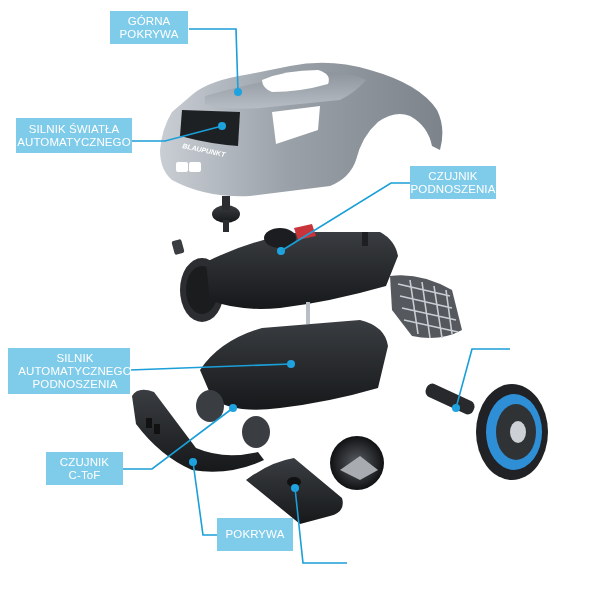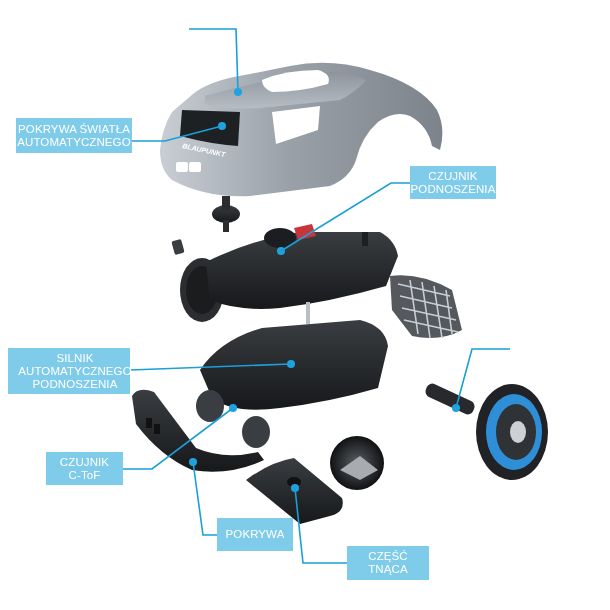--- a/index.html
+++ b/index.html
@@ -114,23 +114,27 @@
       <polyline points="510,349 472,349 456,408"></polyline>
       <polyline points="123,469 152,469 233,408"></polyline>
       <polyline points="193,462 203,535 217,535"></polyline>
       <polyline points="295,488 303,563 347,563"></polyline>
     </g>
     <g fill="#1fa3e0">
       <circle cx="238" cy="92" r="4"></circle>
     </g>
   </svg>
 
+  <div class="label" style="left:110px;top:11px;width:78px;height:33px;">
+    <span>GÓRNA</span>
+    <span>POKRYWA</span>
+  </div>
 
   <div class="label" style="left:16px;top:118px;width:116px;height:35px;">
-    <span>POKRYWA ŚWIATŁA</span>
+    <span>SILNIK ŚWIATŁA</span>
     <span>AUTOMATYCZNEGO</span>
   </div>
 
   <div class="label" style="left:410px;top:166px;width:86px;height:33px;">
     <span>CZUJNIK</span>
     <span>PODNOSZENIA</span>
   </div>
 
   <div class="label" style="left:8px;top:348px;width:122px;height:46px;padding-left:15px;">
     <span>SILNIK</span>
@@ -141,18 +145,14 @@
 
   <div class="label" style="left:46px;top:452px;width:77px;height:33px;">
     <span>CZUJNIK</span>
     <span>C-ToF</span>
   </div>
 
   <div class="label" style="left:217px;top:518px;width:76px;height:33px;">
     <span>POKRYWA</span>
   </div>
 
-  <div class="label" style="left:347px;top:546px;width:82px;height:34px;">
-    <span>CZĘŚĆ</span>
-    <span>TNĄCA</span>
-  </div>
 
 </div>
 
 </body></html>

